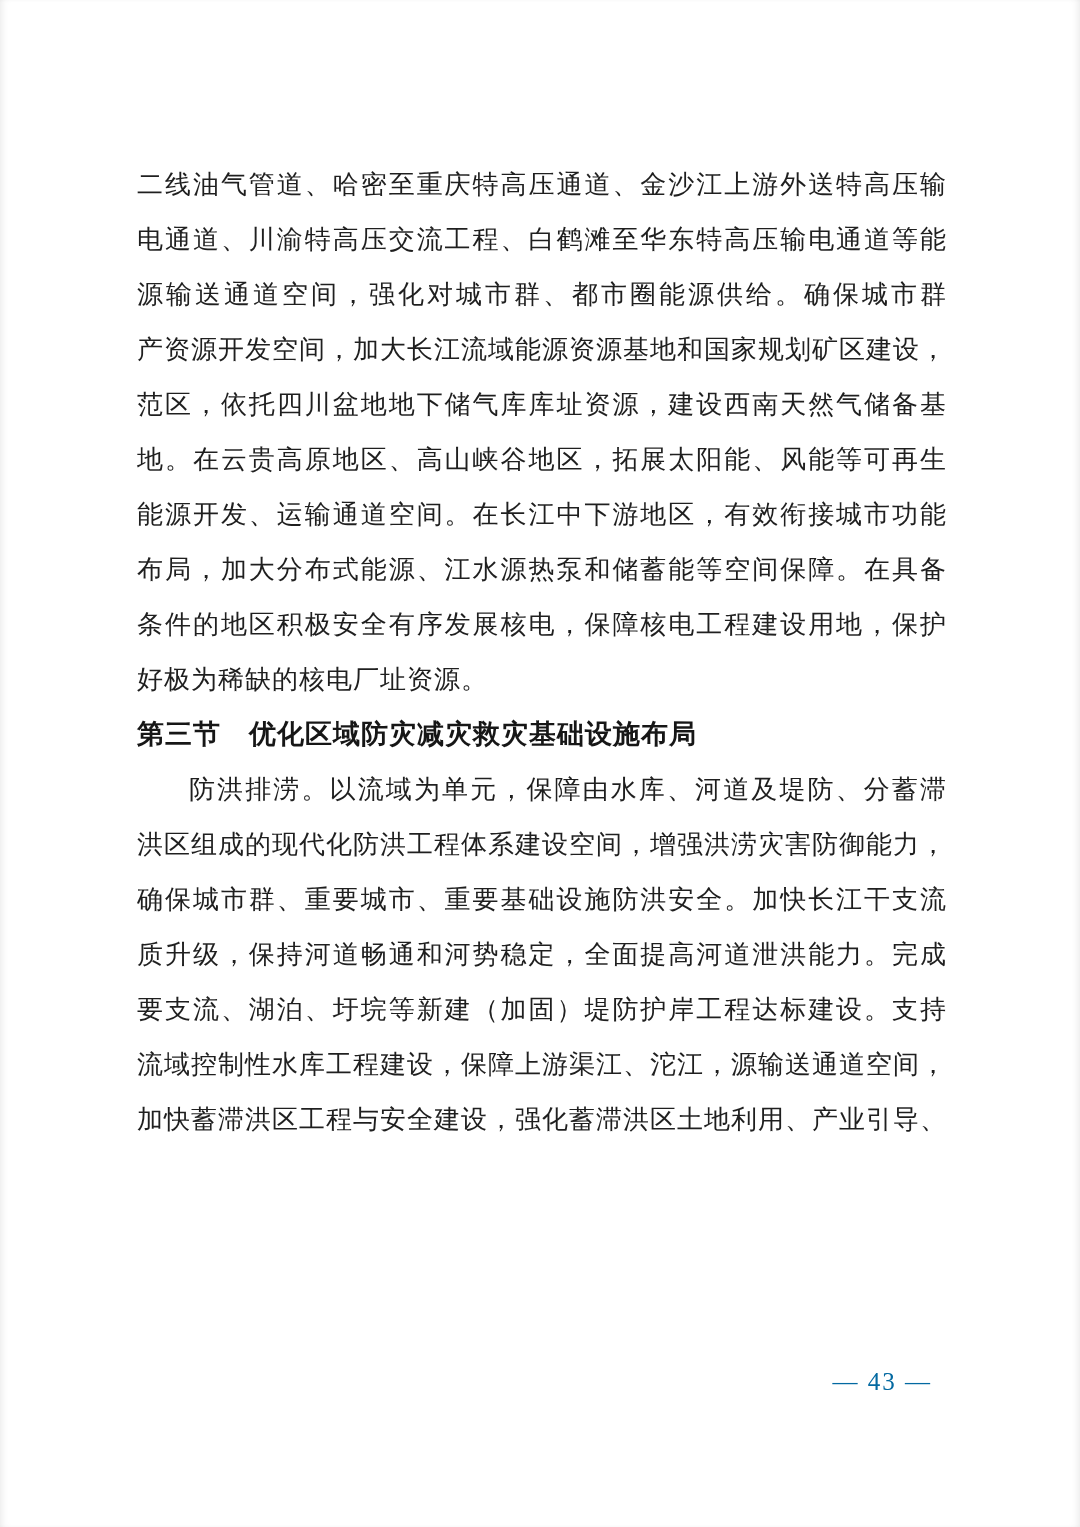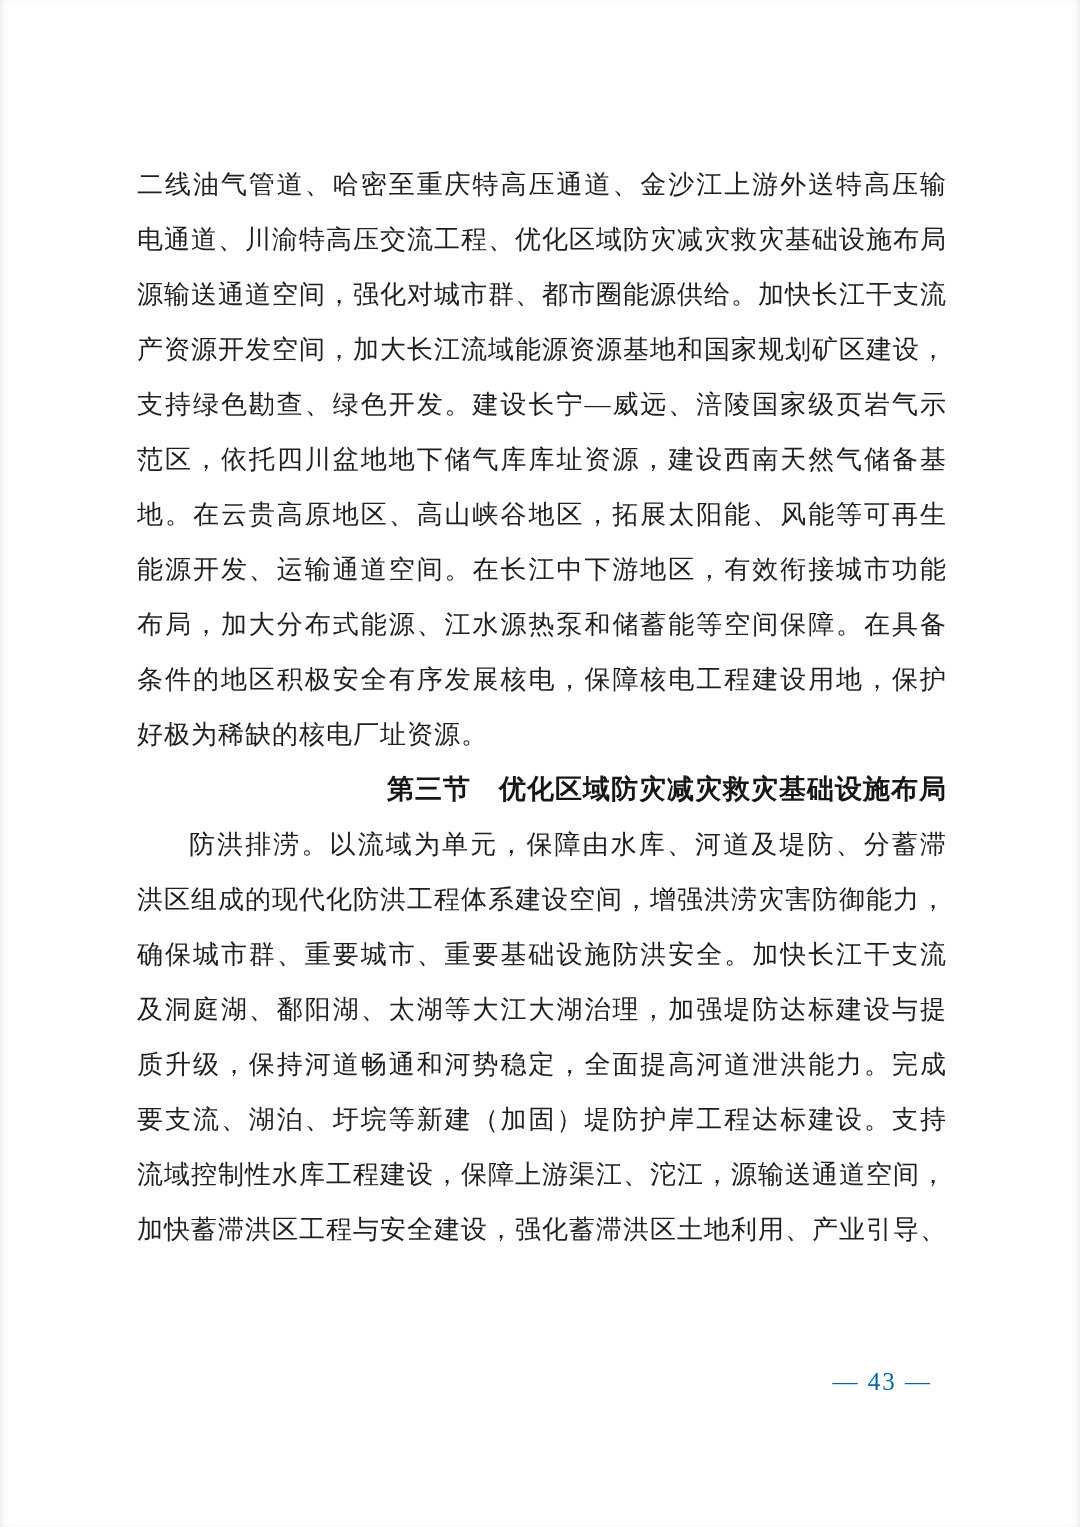--- a/index.html
+++ b/index.html
@@ -42,21 +42,21 @@
   }
   .lead {
     font-weight: 400;
   }
   .heading {
     height: 55px;
     line-height: 55px;
     margin: 0;
     font-size: 27px;
     font-weight: 700;
-    text-align: right;
+    text-align: left;
     letter-spacing: 1px;
     font-family: "Liberation Sans", "DejaVu Sans", sans-serif;
     color: #161616;
   }
   .footer {
     position: absolute;
     top: 1362px;
     right: 148px;
     font-size: 25px;
     line-height: 40px;
@@ -65,43 +65,41 @@
   }
 </style>
 </head>
 <body>
 
 <div class="page">
 
   <div>
     <div>
         <div class="line">二线油气管道、哈密至重庆特高压通道、金沙江上游外送特高压输</div>
-        <div class="line">电通道、川渝特高压交流工程、优化区域防灾减灾救灾基础设施布局</div>
-        <div class="line">源输送通道空间，强化对城市群、都市圈能源供给。加快长江干支流</div>
+        <div class="line">电通道、川渝特高压交流工程、白鹤滩至华东特高压输电通道等能</div>
+        <div class="line">源输送通道空间，强化对城市群、都市圈能源供给。确保城市群</div>
         <div class="line">产资源开发空间，加大长江流域能源资源基地和国家规划矿区建设，</div>
-        <div class="line">支持绿色勘查、绿色开发。建设长宁—威远、涪陵国家级页岩气示</div>
         <div class="line">范区，依托四川盆地地下储气库库址资源，建设西南天然气储备基</div>
         <div class="line">地。在云贵高原地区、高山峡谷地区，拓展太阳能、风能等可再生</div>
         <div class="line">能源开发、运输通道空间。在长江中下游地区，有效衔接城市功能</div>
         <div class="line">布局，加大分布式能源、江水源热泵和储蓄能等空间保障。在具备</div>
         <div class="line">条件的地区积极安全有序发展核电，保障核电工程建设用地，保护</div>
       </div>
     <div class="line para-end">好极为稀缺的核电厂址资源。</div>
   </div>
 
   <h2 class="heading">第三节　优化区域防灾减灾救灾基础设施布局</h2>
 
   <div>
     <div class="line indent">
       <span class="lead">防洪排涝。</span><span>以流域为单元，保障由水库、河道及堤防、分蓄滞</span>
     </div>
     <div>
         <div class="line">洪区组成的现代化防洪工程体系建设空间，增强洪涝灾害防御能力，</div>
         <div class="line">确保城市群、重要城市、重要基础设施防洪安全。加快长江干支流</div>
-        <div class="line">及洞庭湖、鄱阳湖、太湖等大江大湖治理，加强堤防达标建设与提</div>
         <div class="line">质升级，保持河道畅通和河势稳定，全面提高河道泄洪能力。完成</div>
         <div class="line">要支流、湖泊、圩垸等新建（加固）堤防护岸工程达标建设。支持</div>
         <div class="line">流域控制性水库工程建设，保障上游渠江、沱江，源输送通道空间，</div>
         <div class="line">加快蓄滞洪区工程与安全建设，强化蓄滞洪区土地利用、产业引导、</div>
       </div>
   </div>
 
 </div>
 
 <div class="footer">

